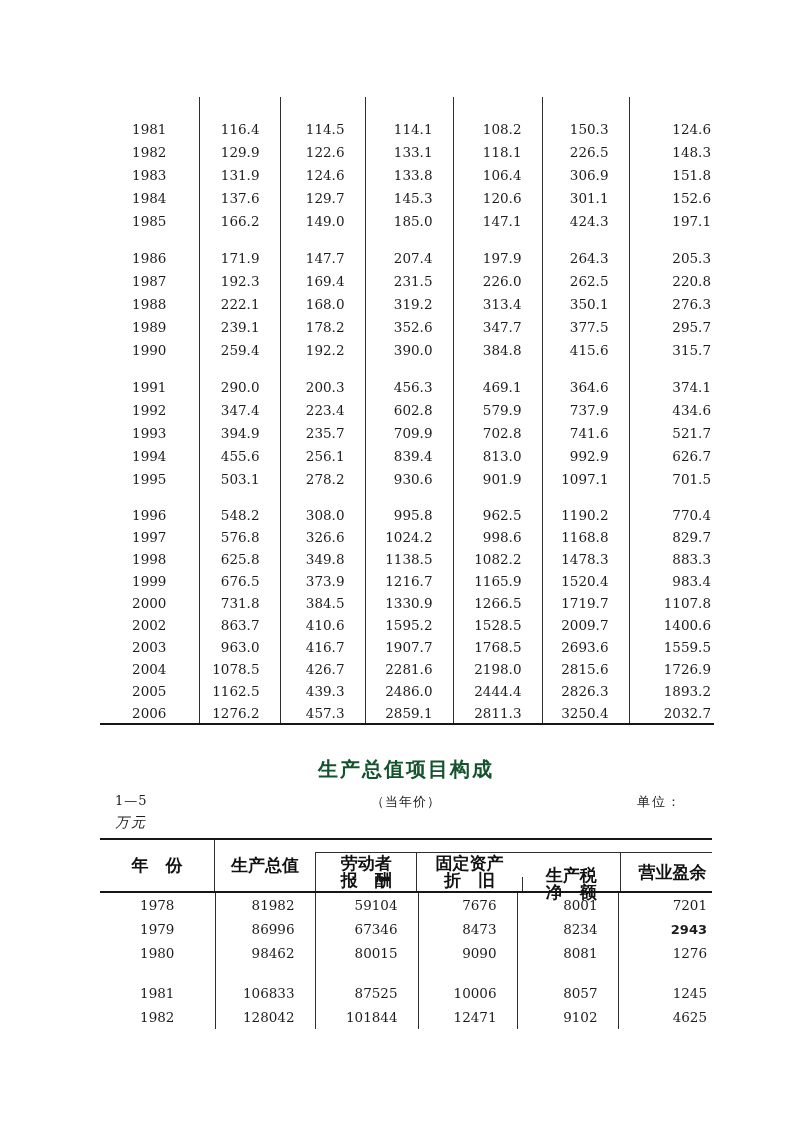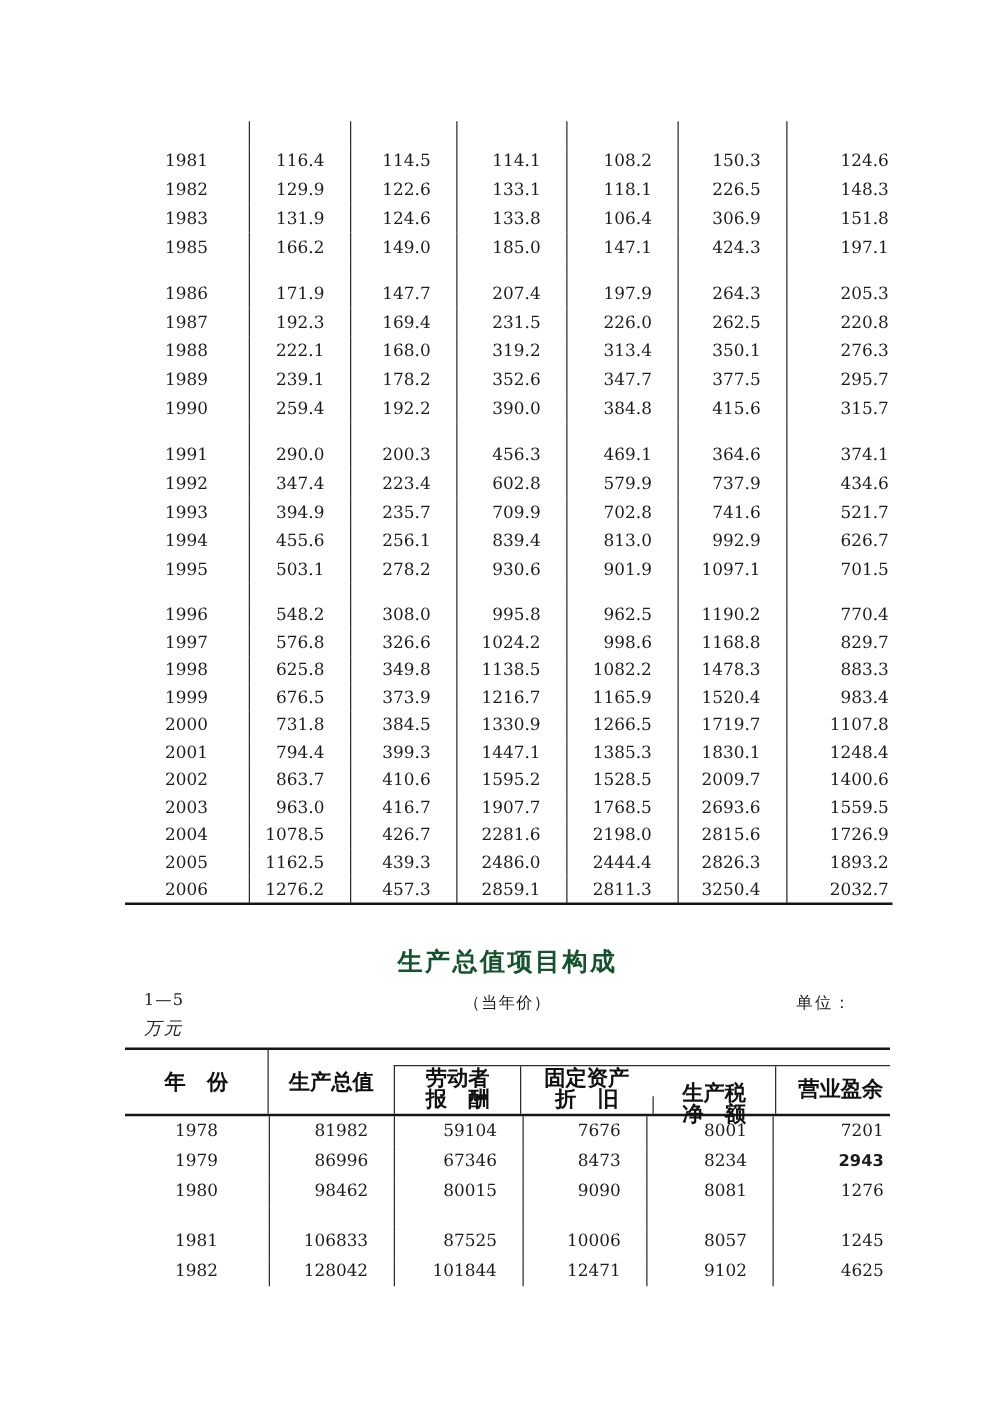--- a/index.html
+++ b/index.html
@@ -176,20 +176,29 @@
         <tr>
           <td class="yr">1983</td>
           <td class="num">131.9</td>
           <td class="num">124.6</td>
           <td class="num">133.8</td>
           <td class="num">106.4</td>
           <td class="num">306.9</td>
           <td class="num">151.8</td>
         </tr>
         <tr>
+          <td class="yr">1984</td>
+          <td class="num">137.6</td>
+          <td class="num">129.7</td>
+          <td class="num">145.3</td>
+          <td class="num">120.6</td>
+          <td class="num">301.1</td>
+          <td class="num">152.6</td>
+        </tr>
+        <tr>
           <td class="yr">1985</td>
           <td class="num">166.2</td>
           <td class="num">149.0</td>
           <td class="num">185.0</td>
           <td class="num">147.1</td>
           <td class="num">424.3</td>
           <td class="num">197.1</td>
         </tr>
         <tr class="spacer">
           <td></td>
@@ -345,29 +354,20 @@
           <td class="num">983.4</td>
         </tr>
         <tr class="tight">
           <td class="yr">2000</td>
           <td class="num">731.8</td>
           <td class="num">384.5</td>
           <td class="num">1330.9</td>
           <td class="num">1266.5</td>
           <td class="num">1719.7</td>
           <td class="num">1107.8</td>
-        </tr>
-        <tr class="tight">
-          <td class="yr">2001</td>
-          <td class="num">794.4</td>
-          <td class="num">399.3</td>
-          <td class="num">1447.1</td>
-          <td class="num">1385.3</td>
-          <td class="num">1830.1</td>
-          <td class="num">1248.4</td>
         </tr>
         <tr class="tight">
           <td class="yr">2002</td>
           <td class="num">863.7</td>
           <td class="num">410.6</td>
           <td class="num">1595.2</td>
           <td class="num">1528.5</td>
           <td class="num">2009.7</td>
           <td class="num">1400.6</td>
         </tr>

